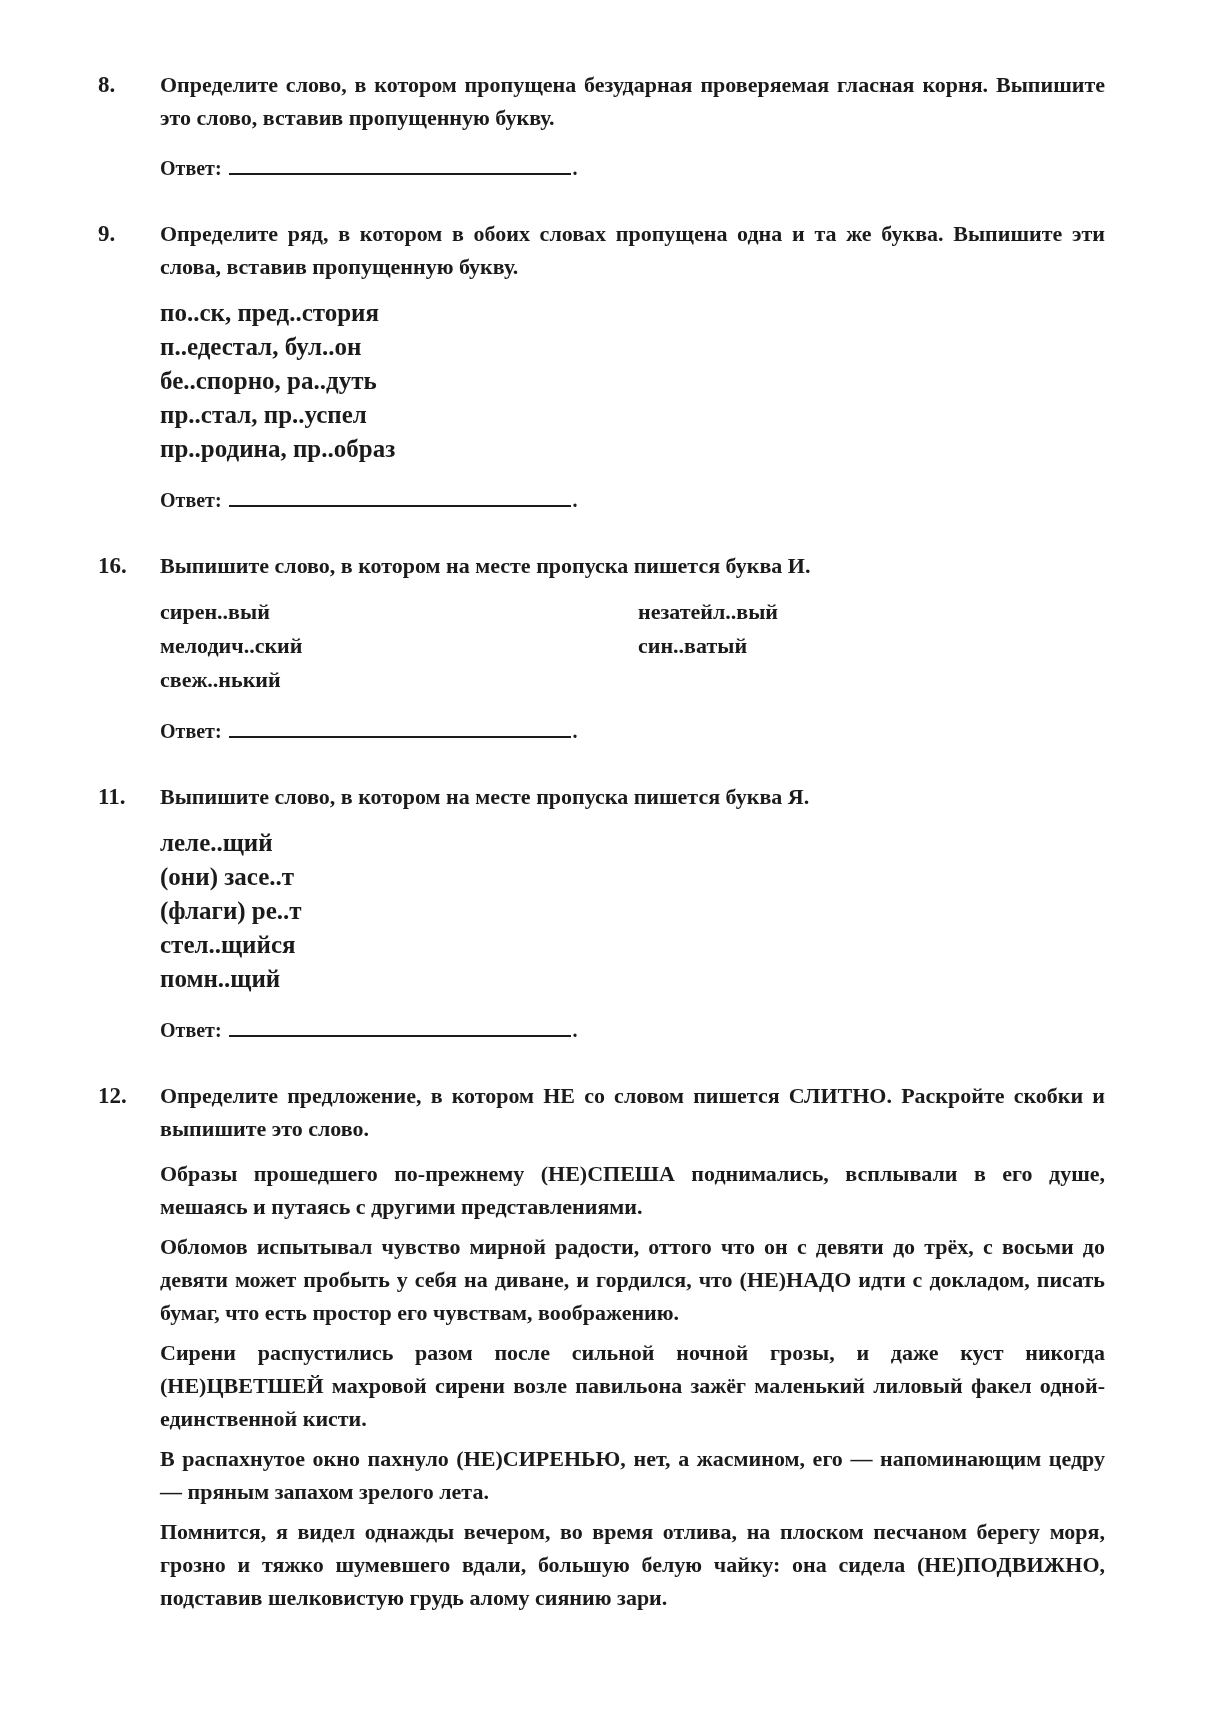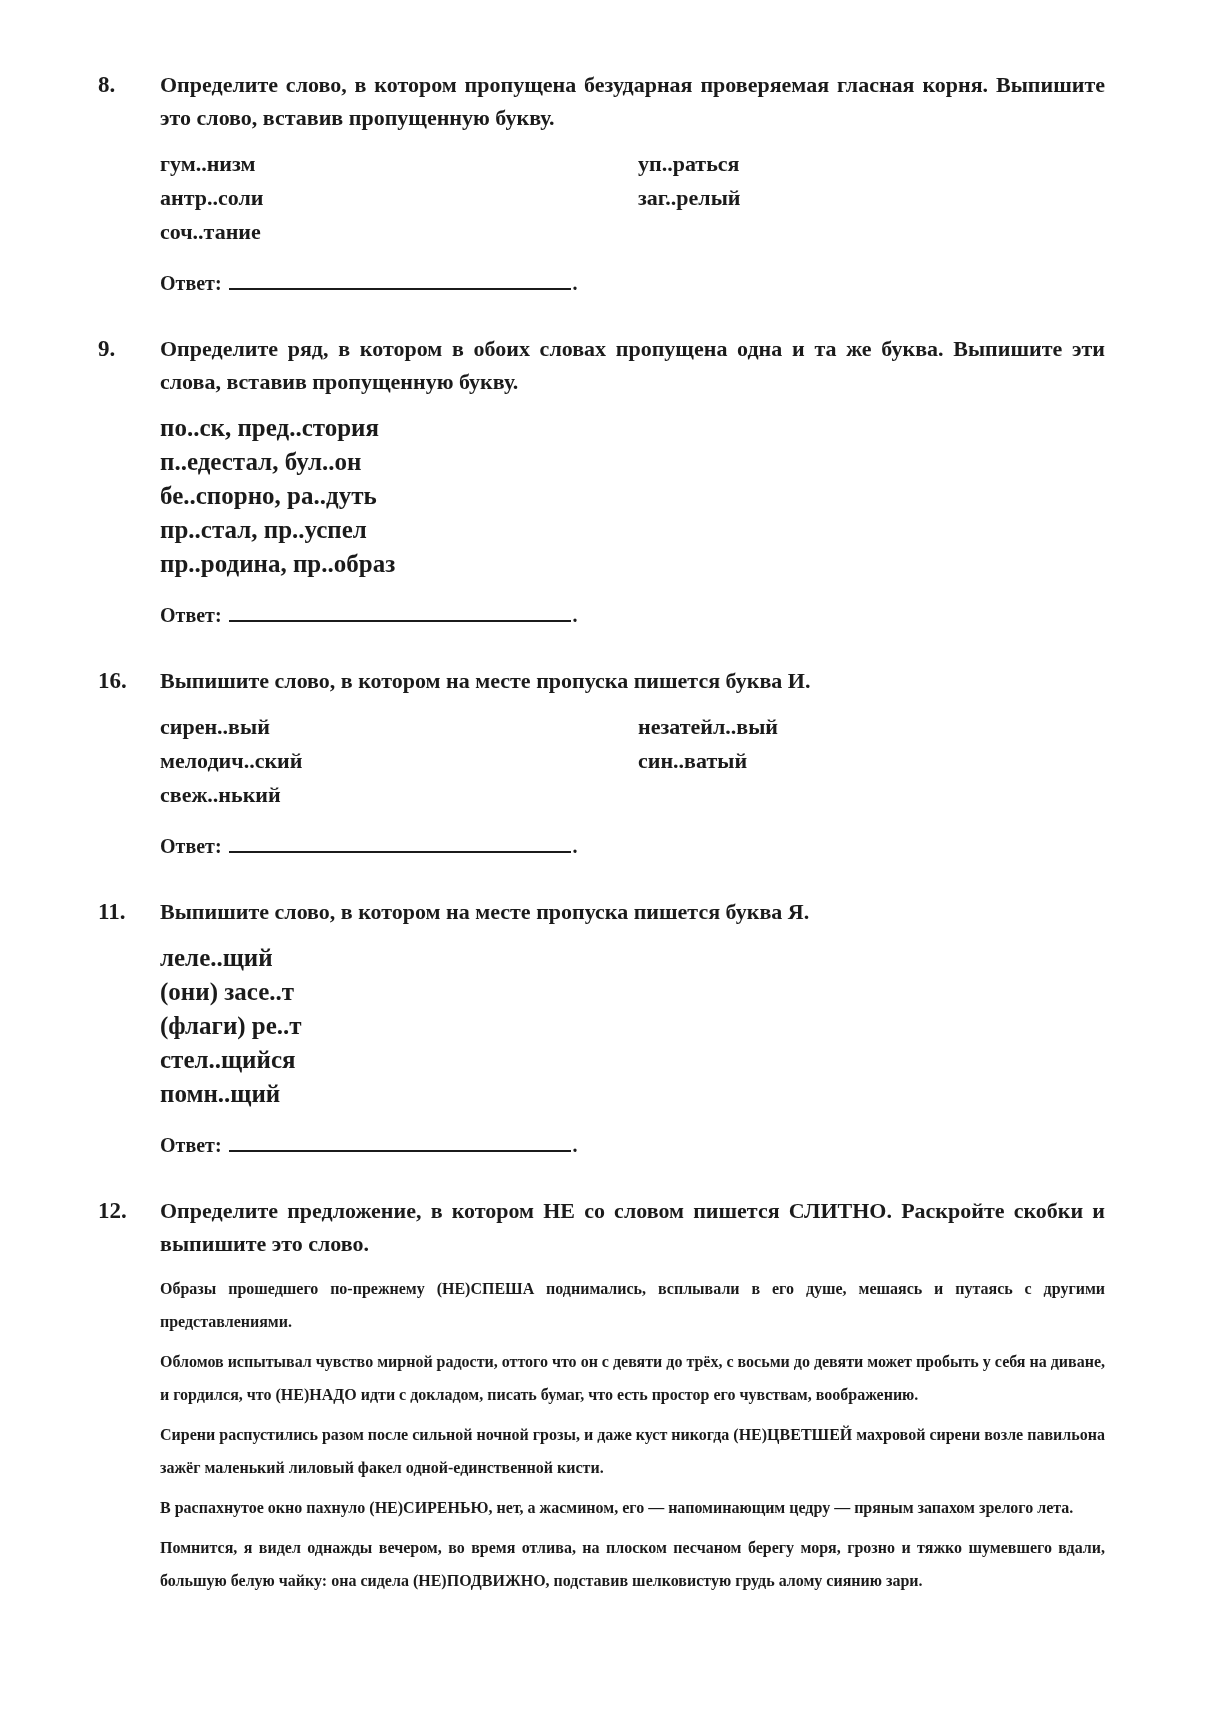--- a/index.html
+++ b/index.html
@@ -50,44 +50,33 @@
     display: inline-block;
     width: 342px;
     height: 24px;
     border-bottom: 2px solid #1b1b1b;
     vertical-align: baseline;
     margin-left: 7px;
   }
   .answer-period { margin-left: 2px; }
   .paragraphs { margin-top: 12px; }
   .para {
-    font-size: 16px;
+    font-size: 22px;
     line-height: 33px;
     text-align: justify;
     margin-top: 7px;
   }
 </style>
 </head>
 <body>
 
 <div class="question">
   <div class="qnum">8.</div>
   <div class="qbody">
     <div class="prompt">Определите слово, в котором пропущена безударная проверяемая гласная корня. Выпишите это слово, вставив пропущенную букву.</div>
-    <div class="word-cols">
-      <div class="colA">
-        <div class="word">гум..низм</div>
-        <div class="word">антр..соли</div>
-        <div class="word">соч..тание</div>
-      </div>
-      <div class="colB">
-        <div class="word">уп..раться</div>
-        <div class="word">заг..релый</div>
-      </div>
-    </div>
     <div class="answer-line">
       <span>Ответ:</span><span class="answer-blank"></span><span class="answer-period">.</span>
     </div>
   </div>
 </div>
 
 <div class="question">
   <div class="qnum">9.</div>
   <div class="qbody">
     <div class="prompt">Определите ряд, в котором в обоих словах пропущена одна и та же буква. Выпишите эти слова, вставив пропущенную букву.</div>

